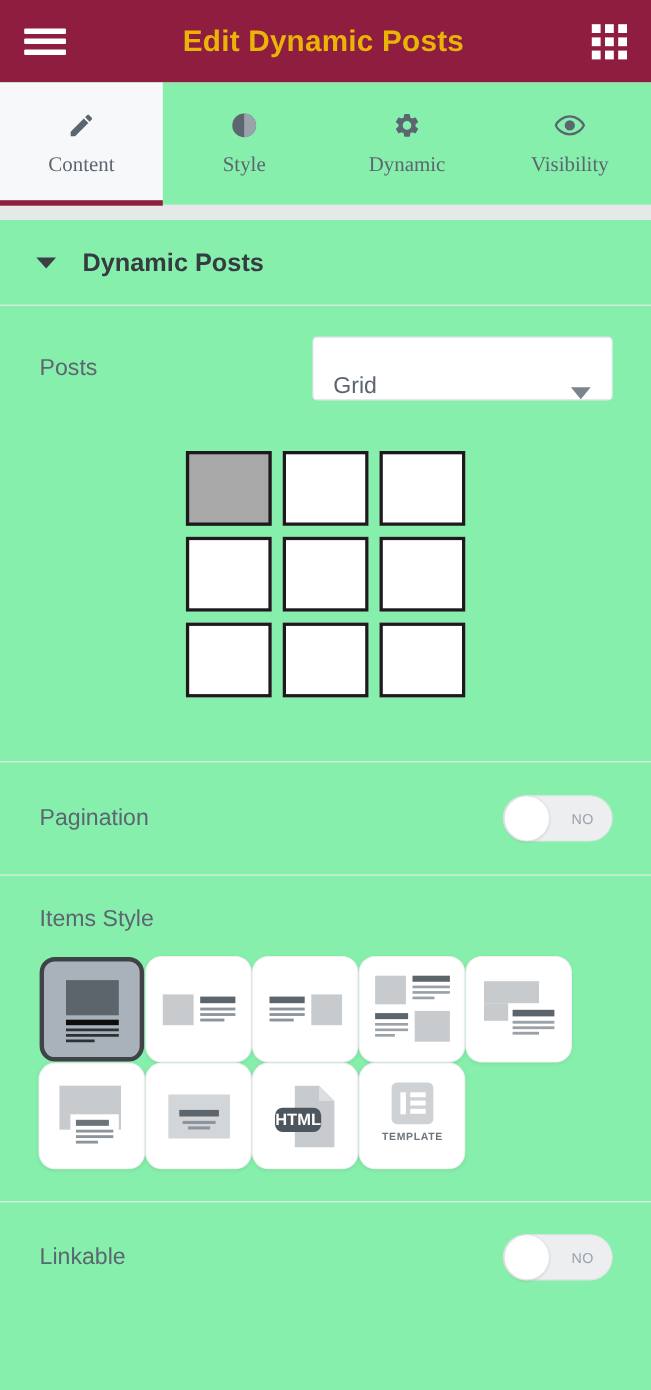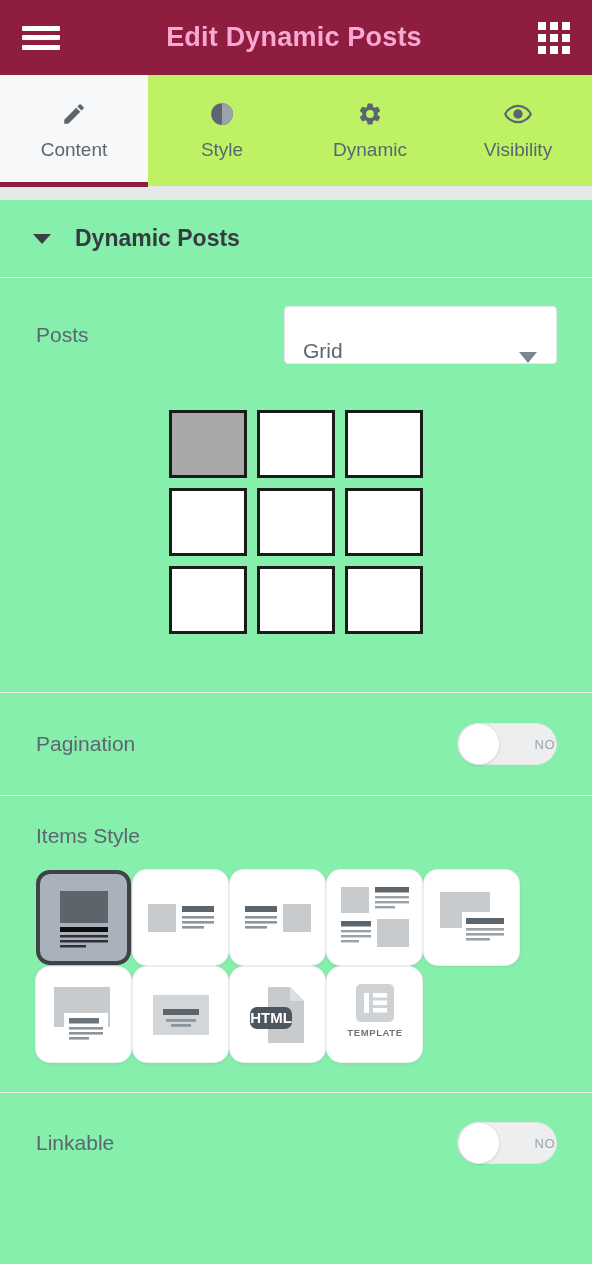--- a/index.html
+++ b/index.html
@@ -39,21 +39,21 @@
     padding: 3px 0;
   }
   .hamburger span {
     display: block;
     height: 5px;
     width: 38px;
     background: #ffffff;
     border-radius: 1px;
   }
   .header-title {
-    color: #f9a8d4;
+    color: #eab308;
     font-size: 27px;
     font-weight: bold;
     letter-spacing: 0.2px;
     flex: 1;
     text-align: center;
     margin-left: -10px;
   }
   .apps-grid {
     width: 32px;
     height: 32px;
@@ -66,24 +66,25 @@
   .apps-grid i {
     display: block;
     width: 8px;
     height: 8px;
     background: #ffffff;
   }
 
   
   .tabs {
     height: 112px;
-    background: #bef264;
+    background: #86efac;
     display: flex;
     flex: 0 0 auto;
     border-bottom: 1px solid #e8e8e8;
+    font-family: Liberation Serif, serif;
   }
   .tab {
     flex: 1;
     display: flex;
     flex-direction: column;
     align-items: center;
     justify-content: center;
     gap: 12px;
     cursor: pointer;
     position: relative;
@@ -227,21 +228,21 @@
     position: absolute;
     left: 0px; top: -1px;
     width: 42px; height: 42px;
     border-radius: 50%;
     background: #ffffff;
     border: 1px solid #e2e4e6;
     box-shadow: 0 1px 2px rgba(0,0,0,0.10);
   }
   .switch .sw-label {
     position: absolute;
-    right: 1px;
+    right: 16px;
     font-size: 13px;
     color: #9aa3ab;
     letter-spacing: 0.5px;
   }
 
   
   .items-style {
     padding: 28px 30px 30px 36px;
     border-bottom: 1px solid #ececec;
     flex: 0 0 auto;

